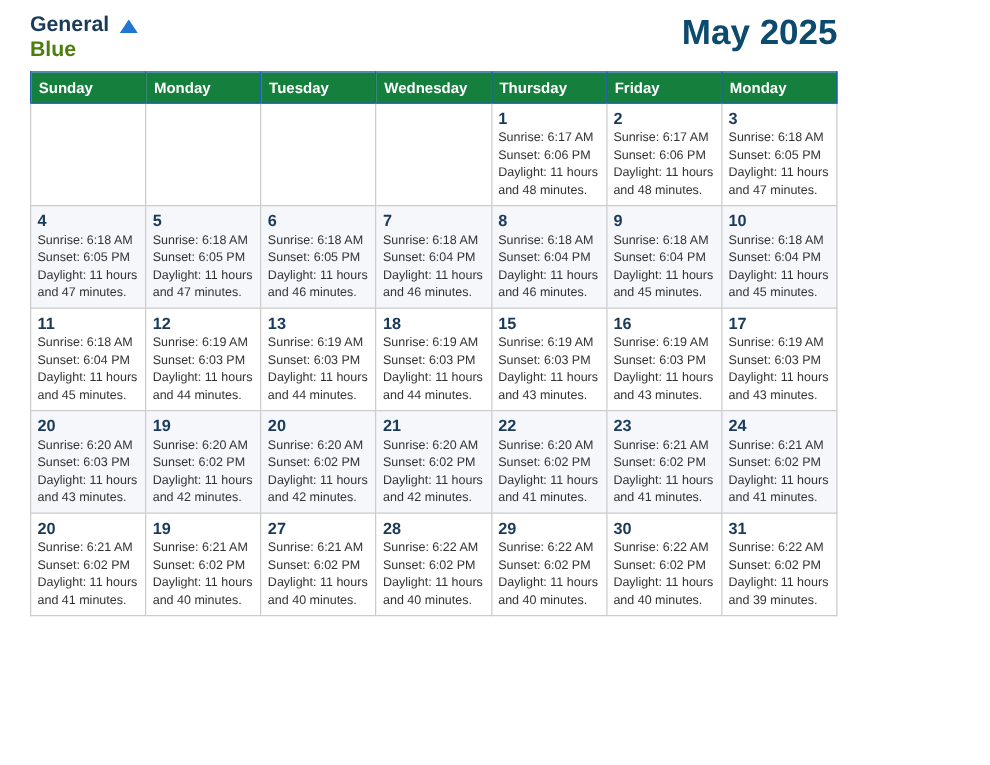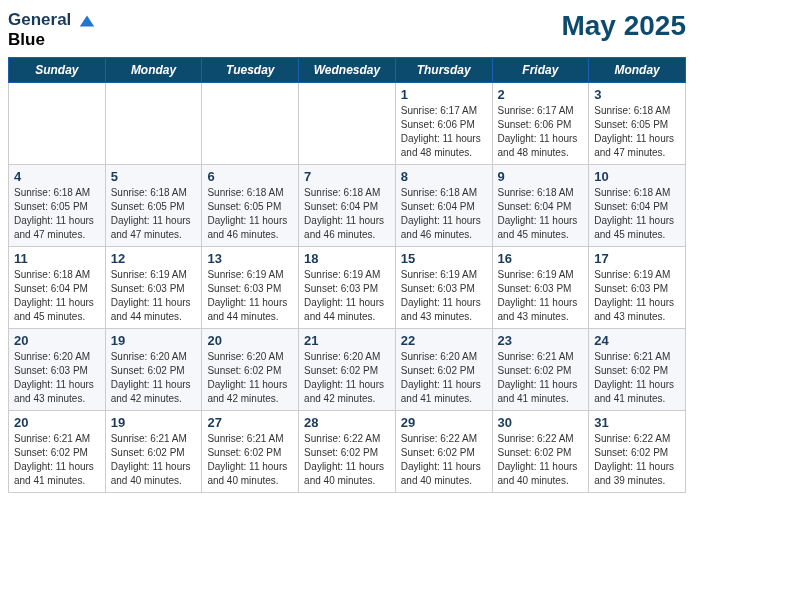--- a/index.html
+++ b/index.html
@@ -6,21 +6,21 @@
     body {
       width: 792px;
       height: 612px;
       font-family: Arial, sans-serif;
       background: #fff;
       overflow: hidden;
     }
     .page {
       width: 694px;
       height: 612px;
-      padding: 10px 8px;
+      padding: 10px 24px;
       border-radius: 32px;
     }
     .header {
       display: flex;
       justify-content: space-between;
       align-items: flex-start;
       margin-bottom: 8px;
     }
     .logo {
       display: flex;
@@ -42,28 +42,27 @@
     .subtitle {
       font-size: 14px;
       color: #444;
     }
     .calendar {
       width: 100%;
       border-collapse: collapse;
       border: 1px solid #ccc;
     }
     .calendar th {
-      background-color: #0c4a6e;
+      background-color: #15803d;
       color: #fff;
       font-size: 12px;
       font-weight: bold;
       padding: 5px 6px;
-      text-align: center;
+      text-align: left;
       border: 1px solid #1a5fad;
-      font-style: italic;
     }
     .calendar td {
       vertical-align: top;
       padding: 4px 5px;
       border: 1px solid #ccc;
       font-size: 10px;
       color: #333;
       width: calc(100% / 7);
       height: 82px;
       background: #fff;
@@ -93,21 +92,21 @@
 <div class="page">
   <div class="header">
     <div class="logo">
       <div style="display:flex;align-items:center;">
         <div style="font-size:17px;font-weight:bold;color:#1a3a5c;line-height:1.15;">
           <span>General</span>
           <svg class="logo-icon" viewBox="0 0 20 20" style="display:inline-block;vertical-align:middle;">
             <polygon points="2,16 10,4 18,16" fill="#2176d2"></polygon>
           </svg>
           <br>
-          <span style="color:#000000;">Blue</span>
+          <span style="color:#4d7c0f;">Blue</span>
         </div>
       </div>
     </div>
     <div class="title-section">
       <div class="main-title">May 2025</div>
     </div>
   </div>
 
   <table class="calendar">
     <thead>

